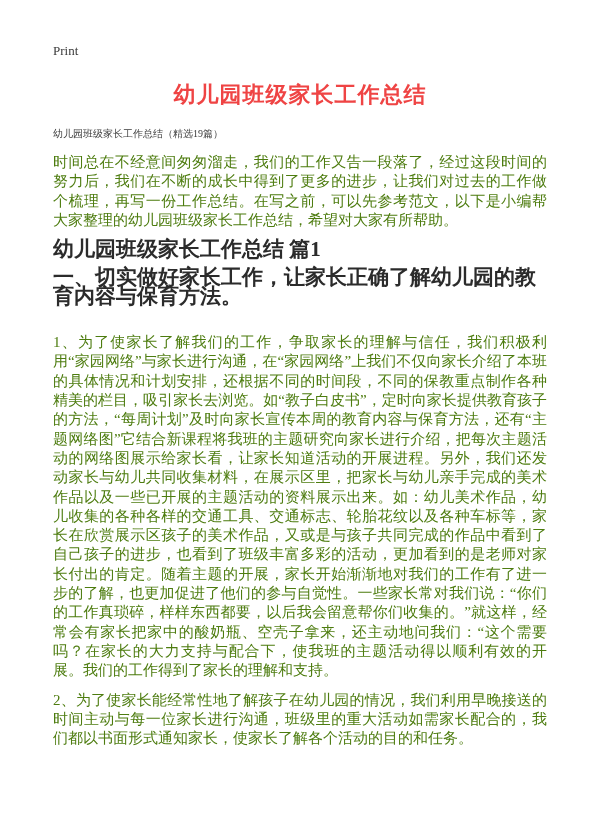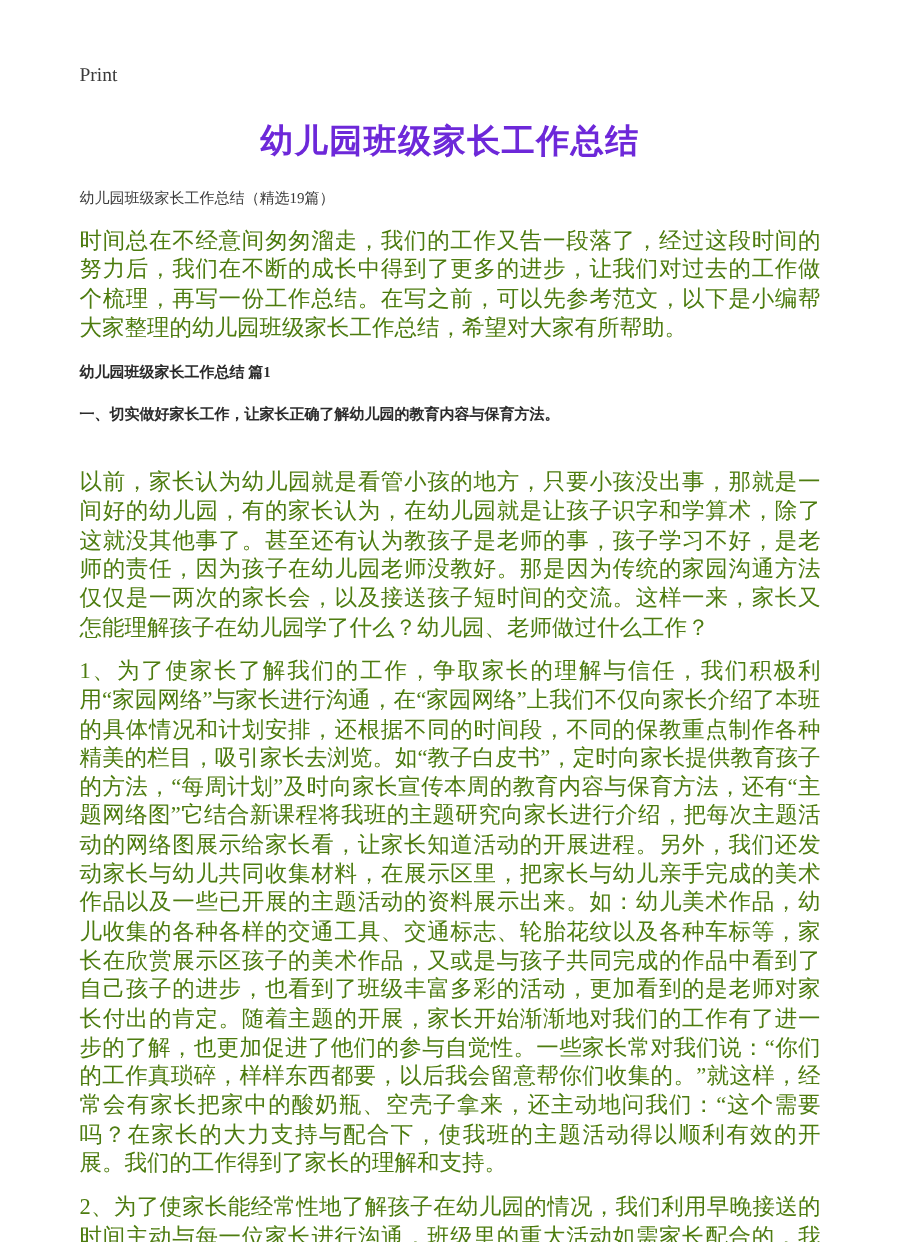--- a/index.html
+++ b/index.html
@@ -29,41 +29,41 @@
     color: #3a3a3a;
     text-decoration: none;
     margin: 0 0 24px 0;
     cursor: pointer;
   }
   .doc-title {
     font-size: 22px;
     line-height: 25px;
     font-weight: bold;
     text-align: center;
-    color: #6d28d9;
+    color: #ef4444;
     margin: 0 0 17px 0;
     letter-spacing: 1px;
   }
   .doc-subtitle {
     font-size: 10px;
     line-height: 19px;
     margin: 0 0 10px 0;
     color: #3a3a3a;
   }
   p.body-para {
     font-size: 15px;
     line-height: 19.3px;
     margin: 0 0 10px 0;
     text-align: justify;
     text-justify: inter-ideograph;
     color: #4d7c0f;
     word-break: break-all;
   }
   .section-title, .section-subtitle {
-    font-size: 10px;
+    font-size: 21px;
     line-height: 19px;
     font-weight: bold;
     color: #2b2b2b;
     margin: 8px 0 9px 0;
   }
   .section-subtitle {
     margin: 0 0 27px 0;
   }
 </style>
 </head>
@@ -76,19 +76,18 @@
   <h1 class="doc-title">幼儿园班级家长工作总结</h1>
 
   <div class="doc-subtitle">幼儿园班级家长工作总结（精选19篇）</div>
 
   <p class="body-para">时间总在不经意间匆匆溜走，我们的工作又告一段落了，经过这段时间的努力后，我们在不断的成长中得到了更多的进步，让我们对过去的工作做个梳理，再写一份工作总结。在写之前，可以先参考范文，以下是小编帮大家整理的幼儿园班级家长工作总结，希望对大家有所帮助。</p>
 
   <div class="section-title">幼儿园班级家长工作总结 篇1</div>
 
   <div class="section-subtitle">一、切实做好家长工作，让家长正确了解幼儿园的教育内容与保育方法。</div>
 
-  <p class="body-para">以前，家长认为幼儿园就是看管小孩的地方，只要小孩没出事，那就是一间好的幼儿园，有的家长认为，在幼儿园就是让孩子识字和学算术，除了这就没其他事了。甚至还有认为教孩子是老师的事，孩子学习不好，是老师的责任，因为孩子在幼儿园老师没教好。那是因为传统的家园沟通方法仅仅是一两次的家长会，以及接送孩子短时间的交流。这样一来，家长又怎能理解孩子在幼儿园学了什么？幼儿园、老师做过什么工作？</p>
 
   <p class="body-para">1、为了使家长了解我们的工作，争取家长的理解与信任，我们积极利用“家园网络”与家长进行沟通，在“家园网络”上我们不仅向家长介绍了本班的具体情况和计划安排，还根据不同的时间段，不同的保教重点制作各种精美的栏目，吸引家长去浏览。如“教子白皮书”，定时向家长提供教育孩子的方法，“每周计划”及时向家长宣传本周的教育内容与保育方法，还有“主题网络图”它结合新课程将我班的主题研究向家长进行介绍，把每次主题活动的网络图展示给家长看，让家长知道活动的开展进程。另外，我们还发动家长与幼儿共同收集材料，在展示区里，把家长与幼儿亲手完成的美术作品以及一些已开展的主题活动的资料展示出来。如：幼儿美术作品，幼儿收集的各种各样的交通工具、交通标志、轮胎花纹以及各种车标等，家长在欣赏展示区孩子的美术作品，又或是与孩子共同完成的作品中看到了自己孩子的进步，也看到了班级丰富多彩的活动，更加看到的是老师对家长付出的肯定。随着主题的开展，家长开始渐渐地对我们的工作有了进一步的了解，也更加促进了他们的参与自觉性。一些家长常对我们说：“你们的工作真琐碎，样样东西都要，以后我会留意帮你们收集的。”就这样，经常会有家长把家中的酸奶瓶、空壳子拿来，还主动地问我们：“这个需要吗？在家长的大力支持与配合下，使我班的主题活动得以顺利有效的开展。我们的工作得到了家长的理解和支持。</p>
 
   <p class="body-para">2、为了使家长能经常性地了解孩子在幼儿园的情况，我们利用早晚接送的时间主动与每一位家长进行沟通，班级里的重大活动如需家长配合的，我们都以书面形式通知家长，使家长了解各个活动的目的和任务。</p>
 
 </div>
 
 </body></html>

